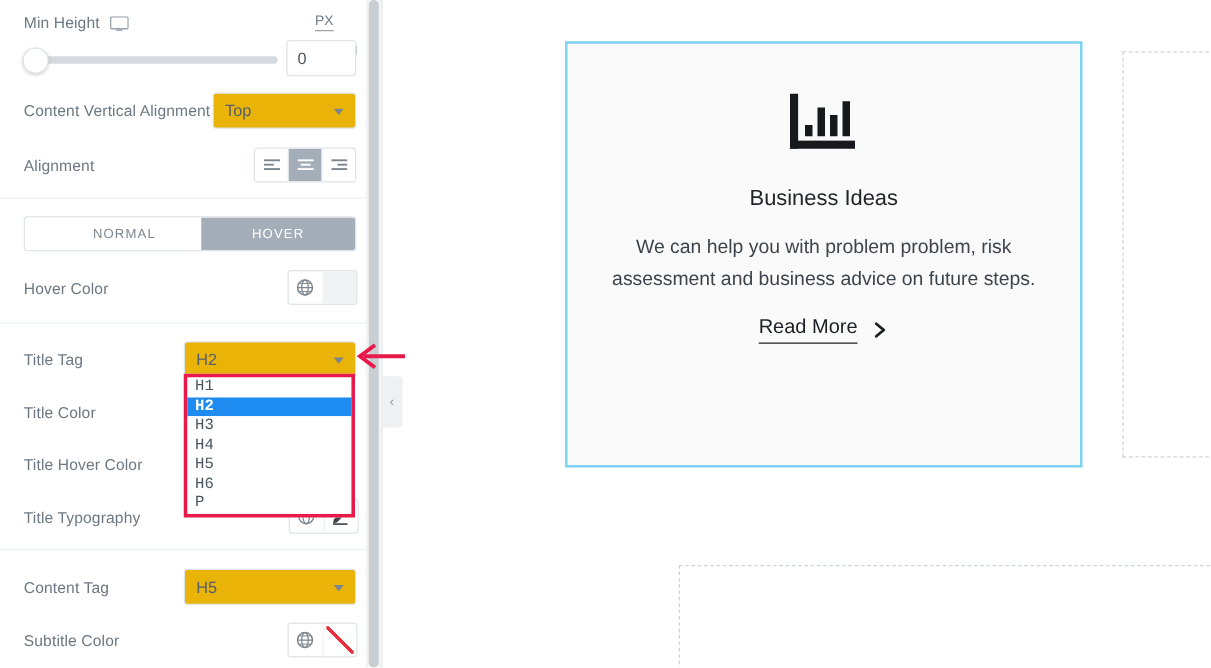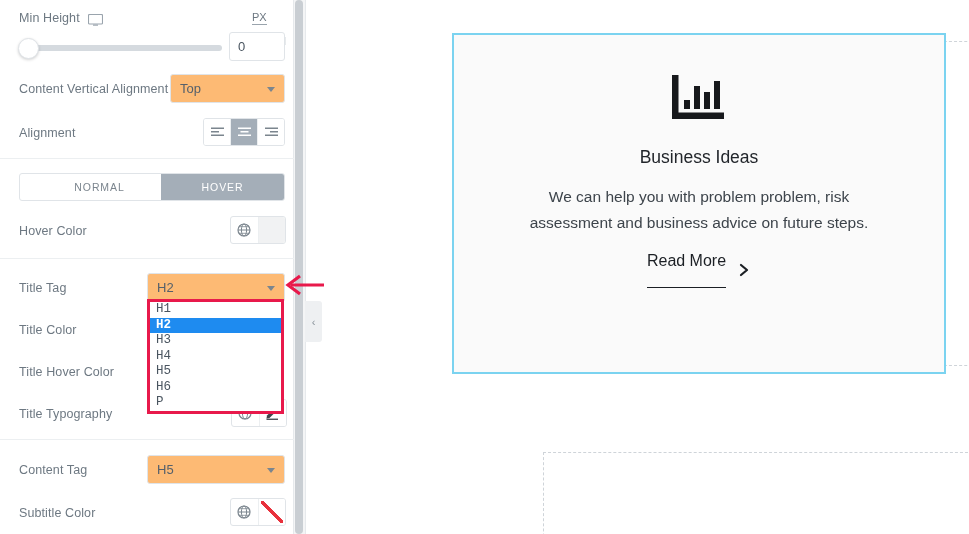--- a/index.html
+++ b/index.html
@@ -94,21 +94,21 @@
     padding: 0 8px;
     outline: none;
   }
 
   
   .select-box {
     position: absolute;
     height: 29px;
     border: 1px solid #e0e4e8;
     border-radius: 3px;
-    background: #fdba74;
+    background: #eab308;
     box-sizing: border-box;
     cursor: pointer;
   }
   .select-text {
     position: absolute;
     left: 9px; top: 6px;
     font-size: 13px;
     color: #55606b;
   }
   .caret {
@@ -284,21 +284,21 @@
     position: absolute;
     left: 307px; top: 0;
     width: 662px; height: 534px;
     background: #ffffff;
     overflow: hidden;
   }
 
   #card {
     position: absolute;
     left: 145px; top: 33px;
-    width: 494px; height: 341px;
+    width: 414px; height: 341px;
     background: #fafafa;
     border: 2px solid #7bd3f0;
     box-sizing: border-box;
     text-align: center;
   }
 
   #card-icon {
     margin: 38px auto 0 auto;
     width: 58px; height: 52px;
   }
@@ -330,21 +330,21 @@
     margin-top: 16px;
     display: inline-flex;
     align-items: center;
     gap: 11px;
     cursor: pointer;
   }
   #read-more-label {
     font-size: 16px;
     color: #1b1f24;
     border-bottom: 1.5px solid #1b1f24;
-    padding-bottom: 17px;
+    padding-bottom: 3px;
   }
 
   .dashed-box {
     position: absolute;
     border: 1px dashed #cfd4d9;
     box-sizing: border-box;
   }
   #dashed-right {
     left: 591px; top: 41px;
     width: 110px; height: 325px;

